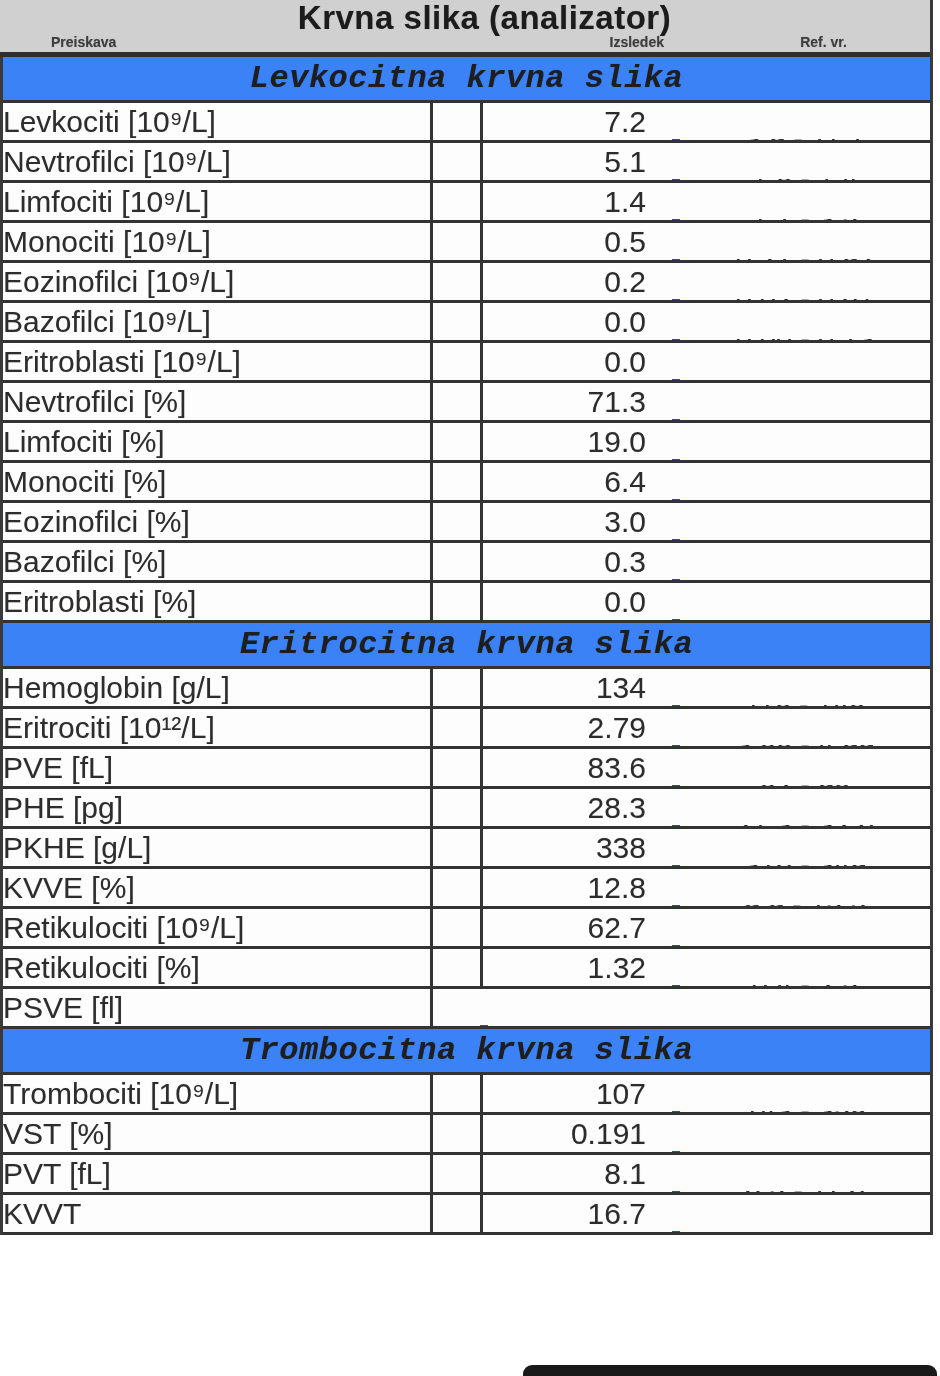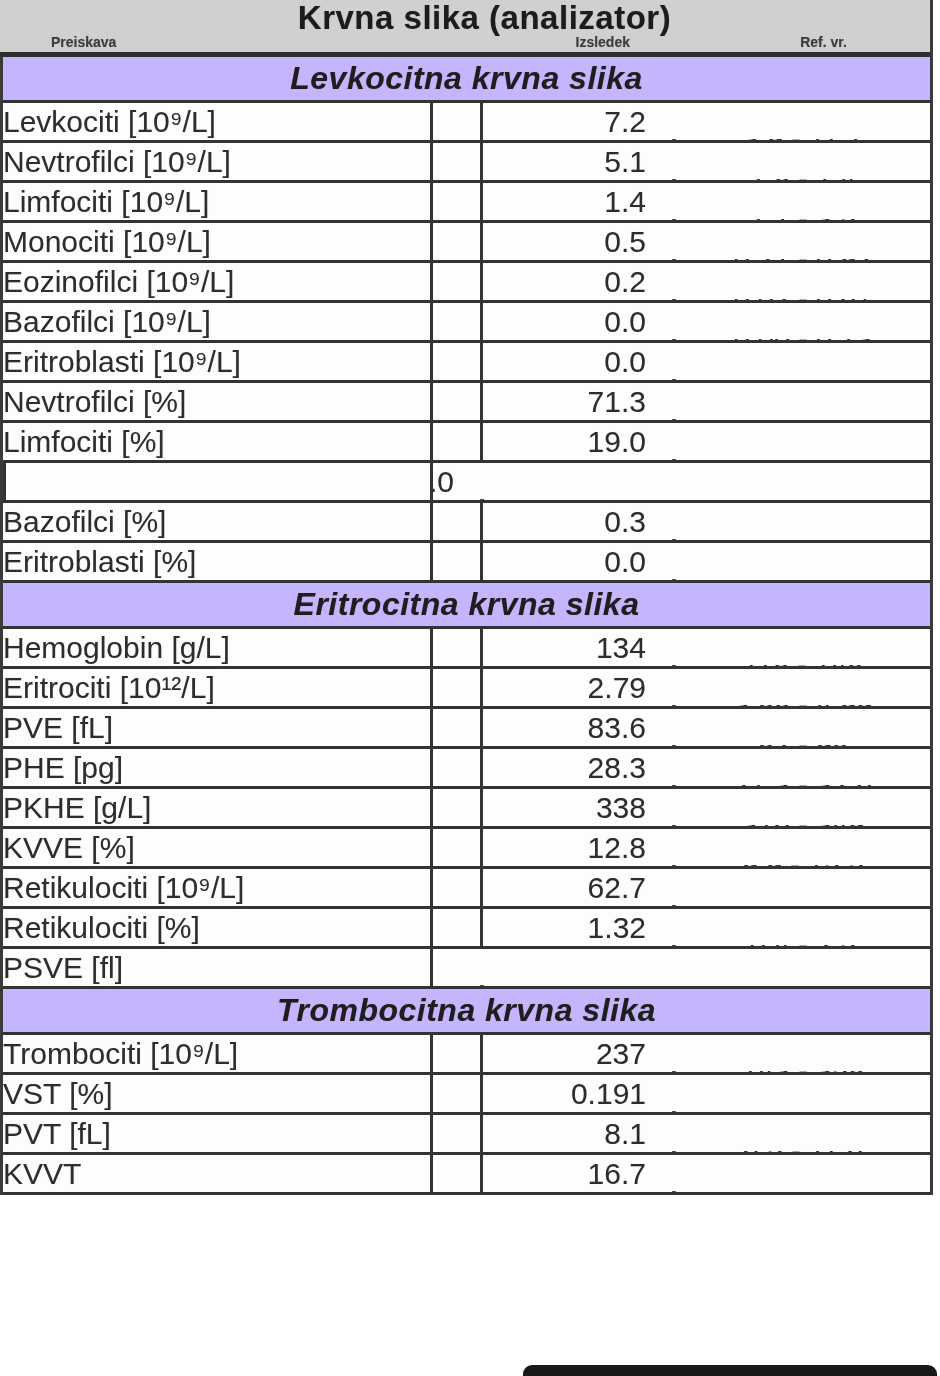--- a/index.html
+++ b/index.html
@@ -39,39 +39,40 @@
   .col-labels span {
     position: absolute;
     bottom: 0;
     font-size: 14px;
     font-weight: bold;
     color: #3d3d3d;
     text-shadow: 0 0 1px rgba(0,0,0,0.3);
     padding-left: 45px;
   }
   .col-test   { left: 6px; }
-  .col-result { left: 458px; width: 172px; text-align: right; }
+  .col-result { left: 492px; width: 172px; text-align: right; }
   .col-ref    { left: 672px; width: 258px; text-align: center; }
 
   
   .report-body { border-left: 3px solid #3a3a3a; }
 
   .section-row {
     height: 46px;
     border-bottom: 3px solid #333333;
     display: flex;
     align-items: center;
     justify-content: center;
     font-size: 32px;
     font-weight: bold;
     font-style: italic;
     color: #1e1e1e;
     letter-spacing: 0.5px;
     text-shadow: 0 0 1px rgba(0,0,0,0.25);
-    background: #c4b5fd;
+    background: #3b82f6;
+    font-family: Liberation Mono, monospace;
   }
 
   .data-row {
     display: grid;
     grid-template-columns: 427px 50px 192px 1fr;
     height: 40px;
     border-bottom: 3px solid #333333;
     background: #fdfdfd;
   }
   .cell { display: flex; align-items: center; overflow: hidden; }
@@ -84,21 +85,21 @@
   .cell.flag   { border-left: 3px solid #333333; }
   .cell.result {
     border-left: 3px solid #333333;
     justify-content: flex-end;
     padding-right: 26px;
     font-size: 30px;
     color: #2c2c2c;
     text-shadow: 0 0 1px rgba(0,0,0,0.2);
   }
   .cell.ref {
-    border-left: 4px solid #1d4ed8;
+    border-left: 8px solid #1d4ed8;
     justify-content: center;
     font-size: 29px;
     color: #2c2c2c;
     text-shadow: 0 0 1px rgba(0,0,0,0.2);
     margin-top: 36px;
   }
 
   
   .bottom-bar {
     position: absolute;
@@ -175,20 +176,27 @@
           <div class="cell result">71.3</div>
           <div class="cell ref"></div>
         </div>
         <div class="data-row">
           <div class="cell label">Limfociti [%]</div>
           <div class="cell flag"></div>
           <div class="cell result">19.0</div>
           <div class="cell ref"></div>
         </div>
         <div class="data-row">
+          <div class="cell label">Monociti [%]</div>
+          <div class="cell flag"></div>
+          <div class="cell result">6.4</div>
+          <div class="cell ref"></div>
+        </div>
+        <div class="data-row">
+          <div class="cell label">Eozinofilci [%]</div>
           <div class="cell flag"></div>
           <div class="cell result">3.0</div>
           <div class="cell ref"></div>
         </div>
         <div class="data-row">
           <div class="cell label">Bazofilci [%]</div>
           <div class="cell flag"></div>
           <div class="cell result">0.3</div>
           <div class="cell ref"></div>
         </div>
@@ -249,21 +257,21 @@
         </div>
         <div class="data-row">
           <div class="cell label">PSVE [fl]</div>
           <div class="cell flag"></div>
           <div class="cell ref"></div>
         </div>
         <div class="section-row">Trombocitna krvna slika</div>
         <div class="data-row">
           <div class="cell label">Trombociti [10⁹/L]</div>
           <div class="cell flag"></div>
-          <div class="cell result">237</div>
+          <div class="cell result">107</div>
           <div class="cell ref">143 - 358</div>
         </div>
         <div class="data-row">
           <div class="cell label">VST [%]</div>
           <div class="cell flag"></div>
           <div class="cell result">0.191</div>
           <div class="cell ref"></div>
         </div>
         <div class="data-row">
           <div class="cell label">PVT [fL]</div>

